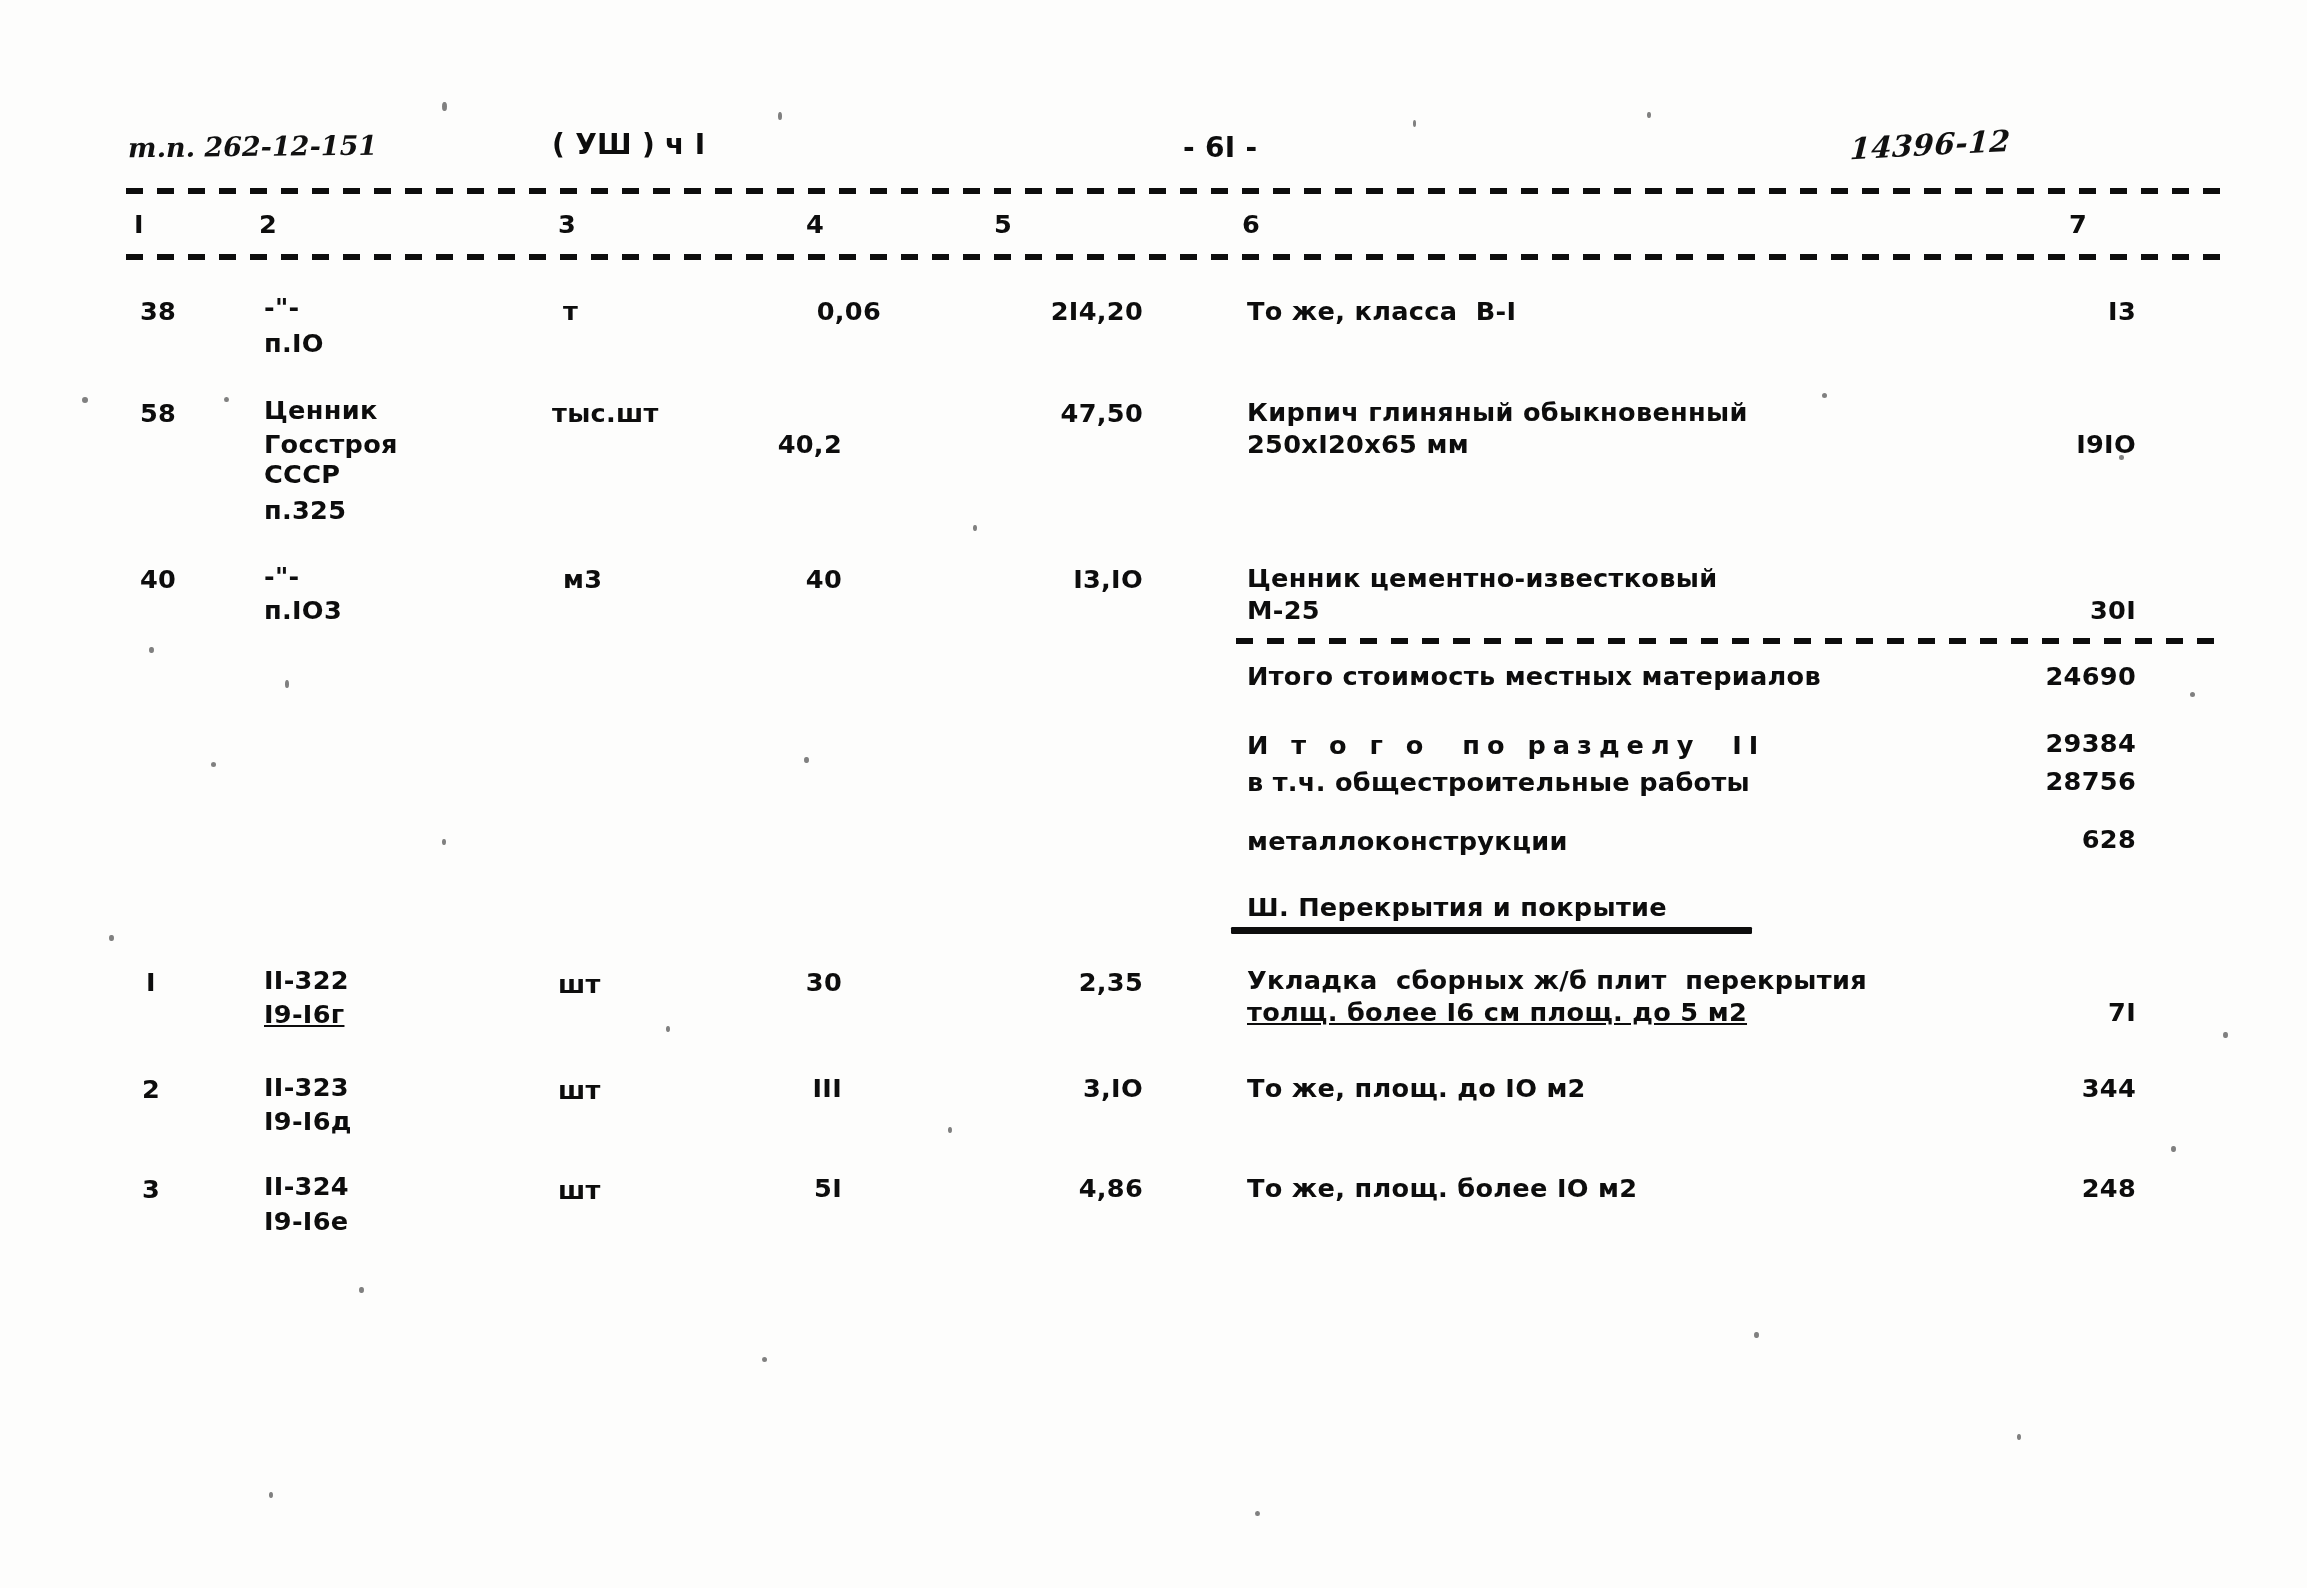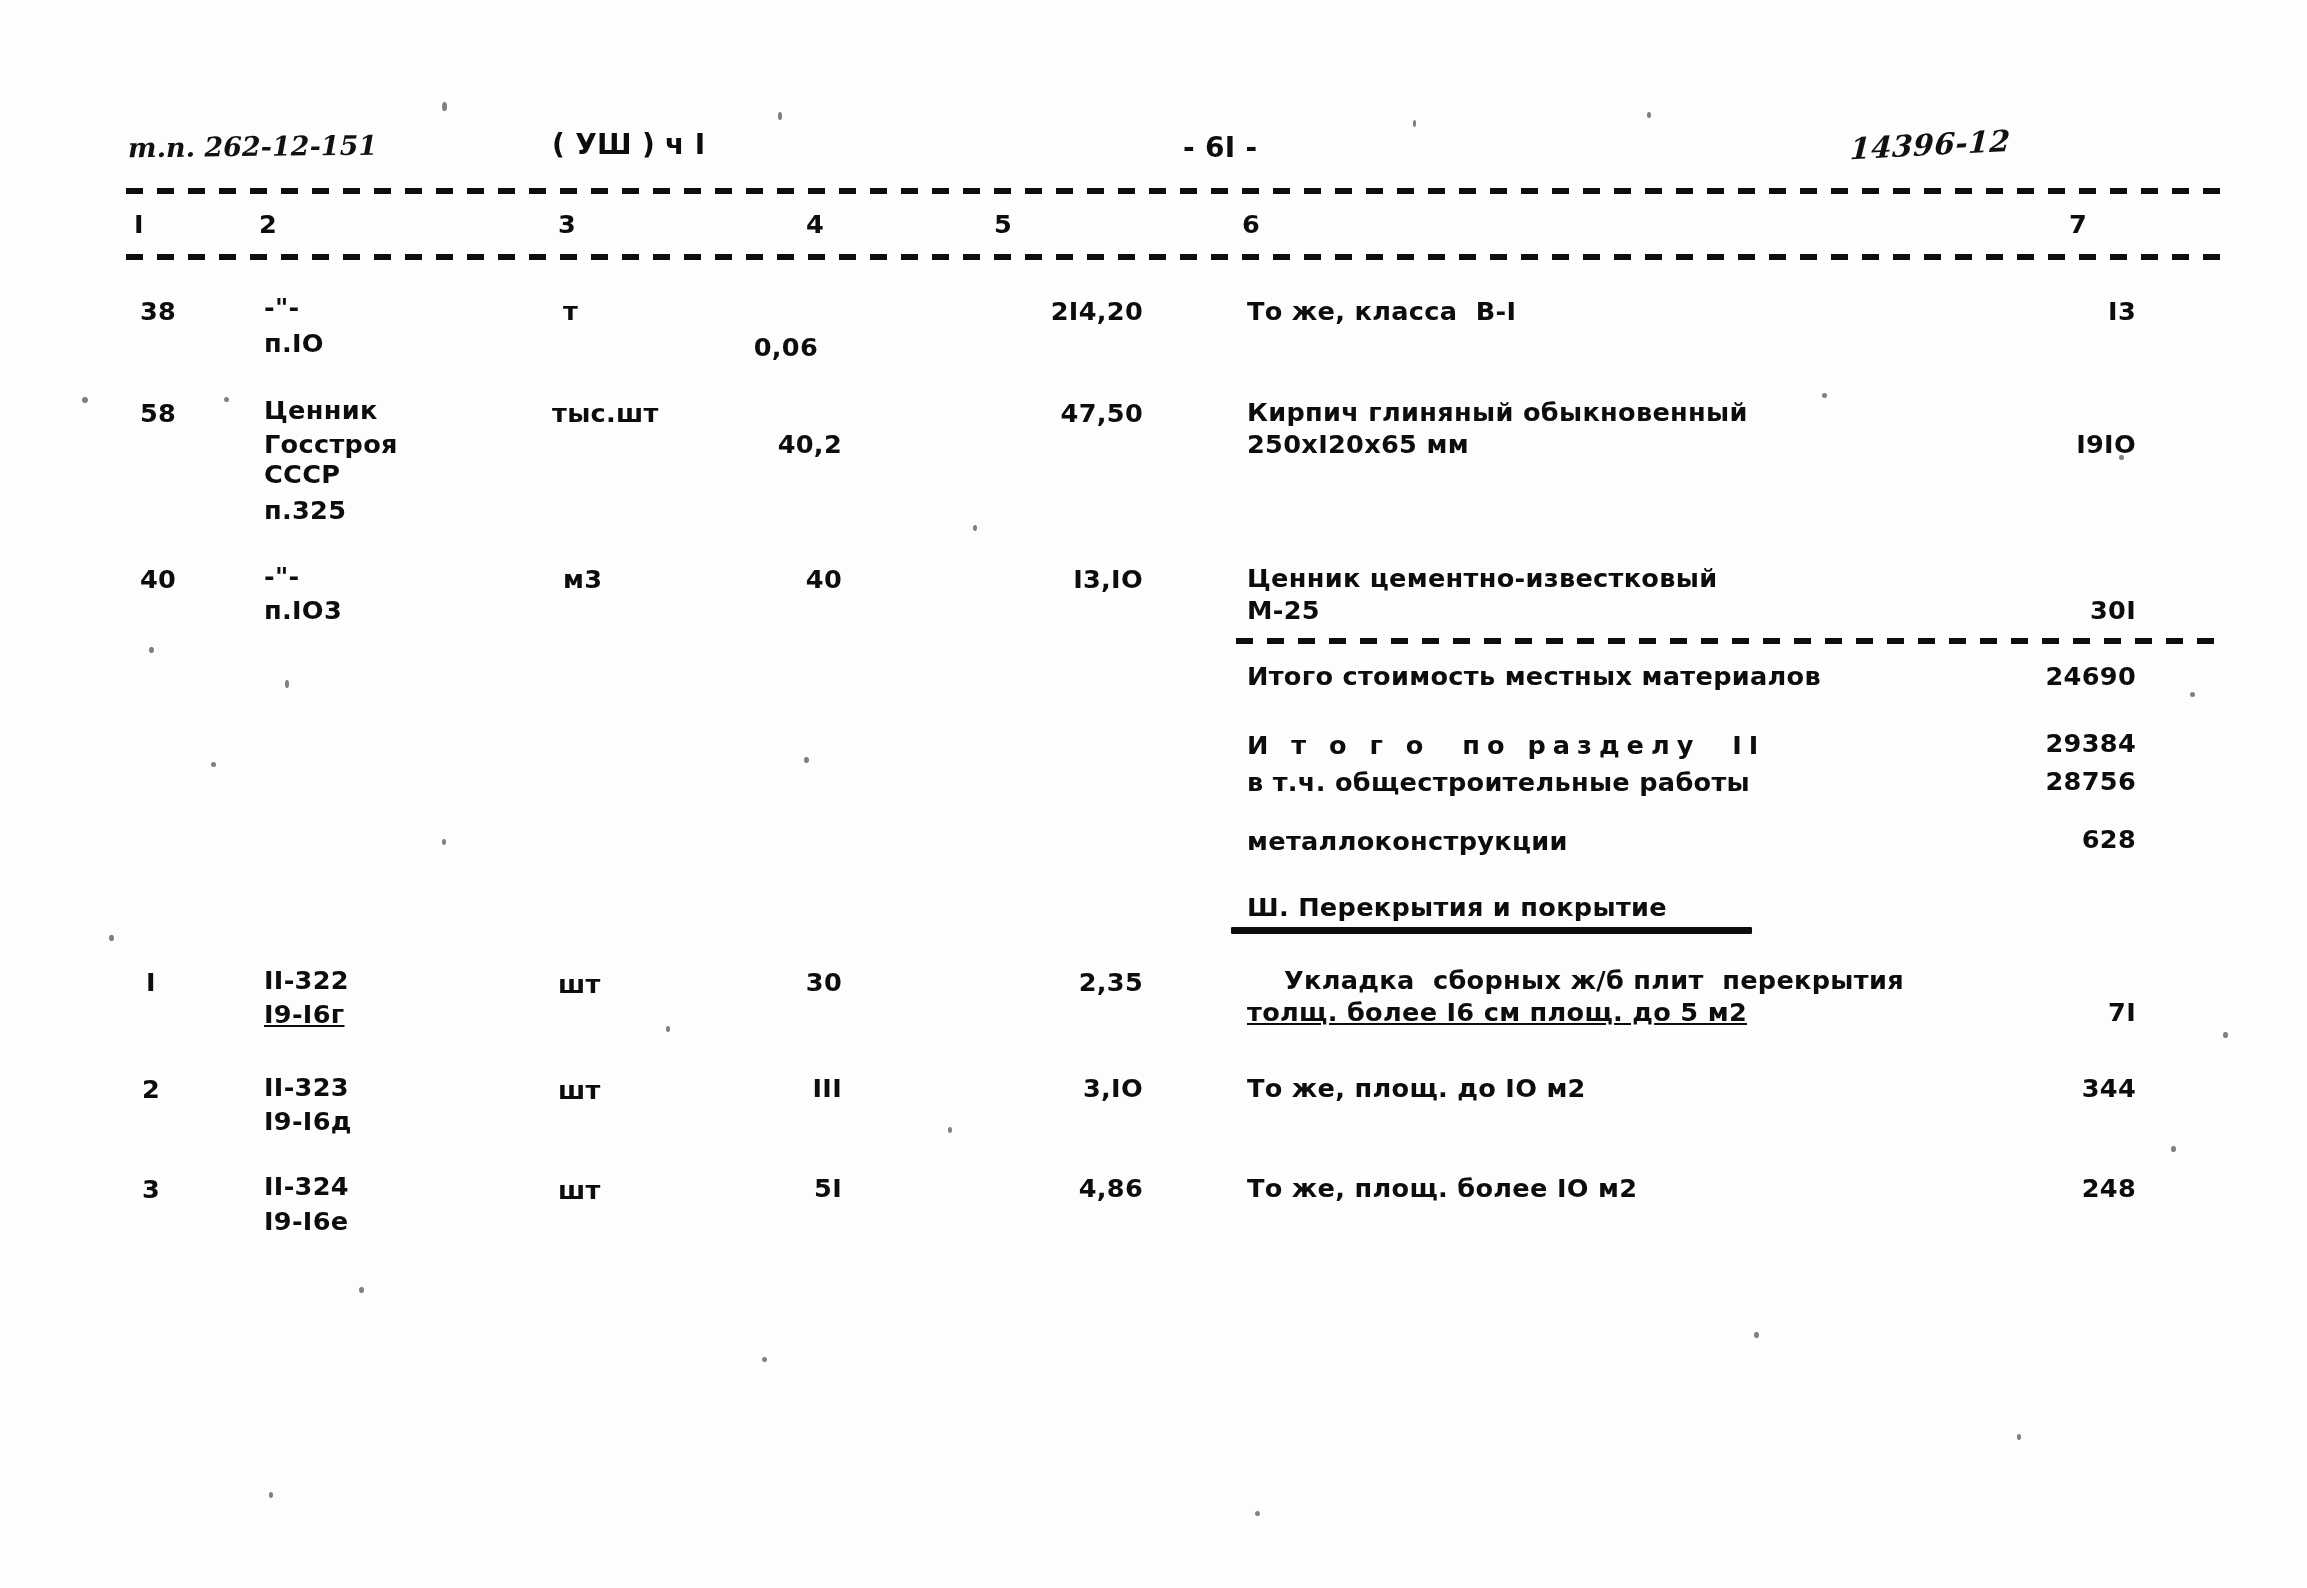--- a/index.html
+++ b/index.html
@@ -109,21 +109,21 @@
   <div class="t" style="left:994px; top:208px;">5</div>
   <div class="t" style="left:1242px; top:208px;">6</div>
   <div class="t" style="left:2069px; top:208px;">7</div>
 
   <div class="dash" style="left:126px; top:254px; width:2105px;"></div>
 
   <div class="t" style="left:140px; top:295px;">38</div>
   <div class="t" style="left:264px; top:291px;">-"-</div>
   <div class="t" style="left:264px; top:327px;">п.IO</div>
   <div class="t" style="left:563px; top:295px;">т</div>
-  <div class="t num" style="left:680px; top:295px; width:138px;margin-top:36px;">0,06</div>
+  <div class="t num" style="left:743px; top:295px; width:138px;">0,06</div>
   <div class="t num" style="left:909px; top:295px; width:234px;">2I4,20</div>
   <div class="t" style="left:1247px; top:295px;">То же, класса  В-I</div>
   <div class="t num" style="left:1985px; top:295px; width:151px;">I3</div>
 
   <div class="t" style="left:140px; top:397px;">58</div>
   <div class="t" style="left:264px; top:394px;">Ценник</div>
   <div class="t" style="left:264px; top:428px;">Госстроя</div>
   <div class="t" style="left:264px; top:458px;">СССР</div>
   <div class="t" style="left:264px; top:494px;">п.325</div>
   <div class="t" style="left:552px; top:397px;">тыс.шт</div>
@@ -159,21 +159,21 @@
 
   <div class="t" style="left:1247px; top:891px;">Ш. Перекрытия и покрытие</div>
   <div class="solidrule" style="left:1231px; top:927px; width:521px;"></div>
 
   <div class="t" style="left:146px; top:966px;">I</div>
   <div class="t" style="left:264px; top:964px;">II-322</div>
   <div class="t" style="left:264px; top:998px;text-decoration:underline;">I9-I6г</div>
   <div class="t" style="left:558px; top:968px;">шт</div>
   <div class="t num" style="left:704px; top:966px; width:138px;">30</div>
   <div class="t num" style="left:909px; top:966px; width:234px;">2,35</div>
-  <div class="t" style="left:1247px; top:964px;margin-left:37px;">Укладка  сборных ж/б плит  перекрытия</div>
+  <div class="t" style="left:1247px; top:964px;">Укладка  сборных ж/б плит  перекрытия</div>
   <div class="t" style="left:1247px; top:996px;text-decoration:underline;">толщ. более I6 см площ. до 5 м2</div>
   <div class="t num" style="left:1985px; top:996px; width:151px;">7I</div>
 
   <div class="t" style="left:142px; top:1073px;">2</div>
   <div class="t" style="left:264px; top:1071px;">II-323</div>
   <div class="t" style="left:264px; top:1105px;">I9-I6д</div>
   <div class="t" style="left:558px; top:1074px;">шт</div>
   <div class="t num" style="left:704px; top:1072px; width:138px;">III</div>
   <div class="t num" style="left:909px; top:1072px; width:234px;">3,IO</div>
   <div class="t" style="left:1247px; top:1072px;">То же, площ. до IO м2</div>

